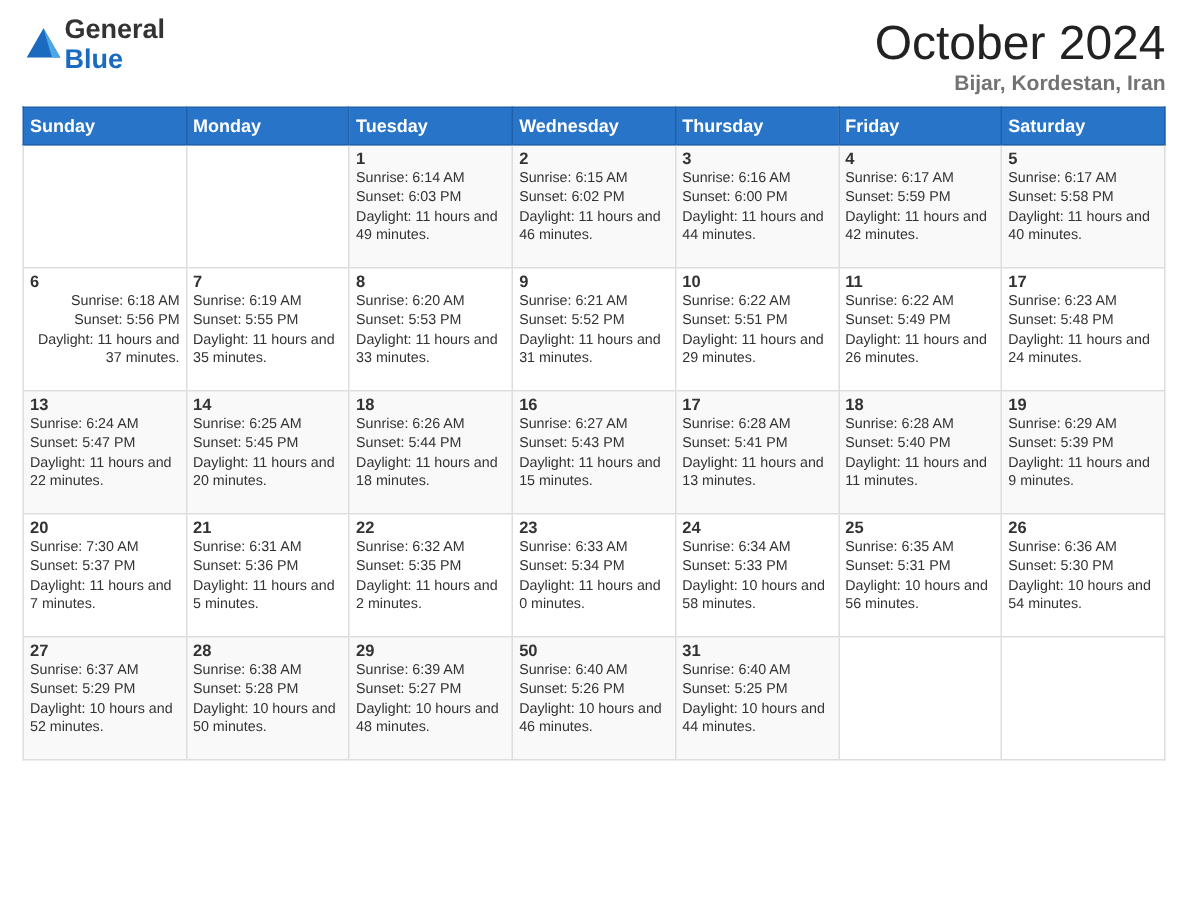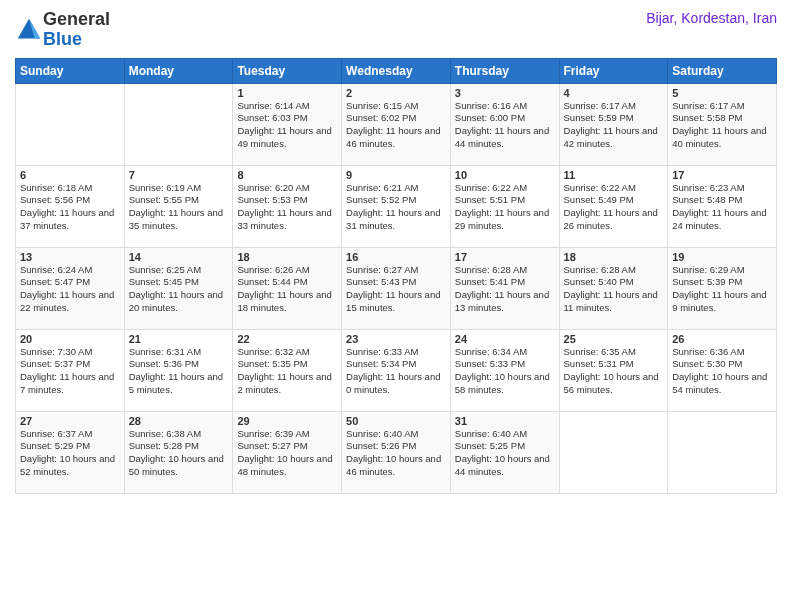--- a/index.html
+++ b/index.html
@@ -41,21 +41,22 @@
     .title-section {
       text-align: right;
     }
     .month-title {
       font-size: 32px;
       font-weight: normal;
       color: #222;
     }
     .location {
       font-size: 14px;
-      color: #6d28d9;
+      color: #737373;
+      font-weight: bold;
     }
     .calendar {
       width: 100%;
       border-collapse: collapse;
       border: 1px solid #ccc;
     }
     .calendar th {
       background: #2874c8;
       color: #fff;
       font-size: 12px;
@@ -104,20 +105,21 @@
       <svg class="logo-icon" viewBox="0 0 40 40">
         <polygon points="20,4 36,32 4,32" fill="#1a6bbf"></polygon>
         <polygon points="20,4 36,32 28,32" fill="#4da6e8"></polygon>
       </svg>
       <div class="logo-text">
         <span class="logo-general">General</span><br>
         <span class="logo-blue">Blue</span>
       </div>
     </div>
     <div class="title-section">
+      <div class="month-title">October 2024</div>
       <div class="location">Bijar, Kordestan, Iran</div>
     </div>
   </div>
 
   <table class="calendar">
     <thead>
       <tr>
 
       <th>Sunday</th>
           <th>Monday</th>
@@ -159,21 +161,21 @@
           <td>
             <span class="day-num">5</span>
             <div class="day-info" style="white-space: pre-line;">Sunrise: 6:17 AM
 Sunset: 5:58 PM
 Daylight: 11 hours and 40 minutes.</div>
           </td>
         </tr>
         <tr>
           <td>
             <span class="day-num">6</span>
-            <div class="day-info" style="white-space: pre-line;">Sunrise: 6:18 AM
+            <div class="day-info" style="white-space: pre-line; text-align: right;">Sunrise: 6:18 AM
 Sunset: 5:56 PM
 Daylight: 11 hours and 37 minutes.</div>
           </td>
           <td>
             <span class="day-num">7</span>
             <div class="day-info" style="white-space: pre-line;">Sunrise: 6:19 AM
 Sunset: 5:55 PM
 Daylight: 11 hours and 35 minutes.</div>
           </td>
           <td>

